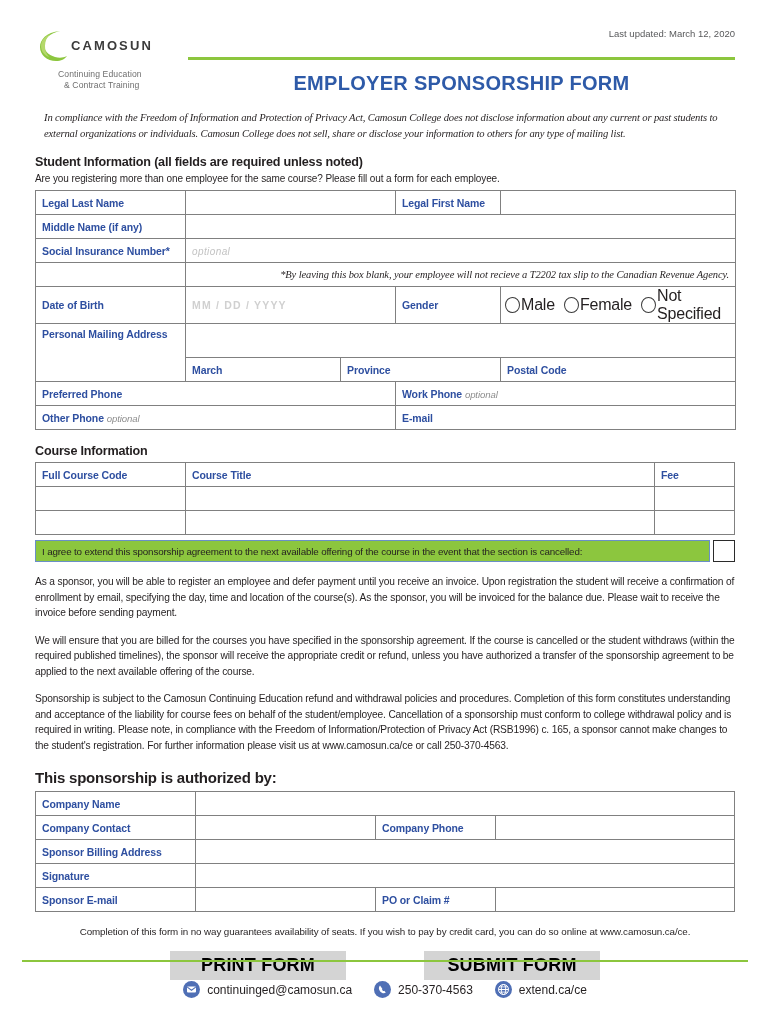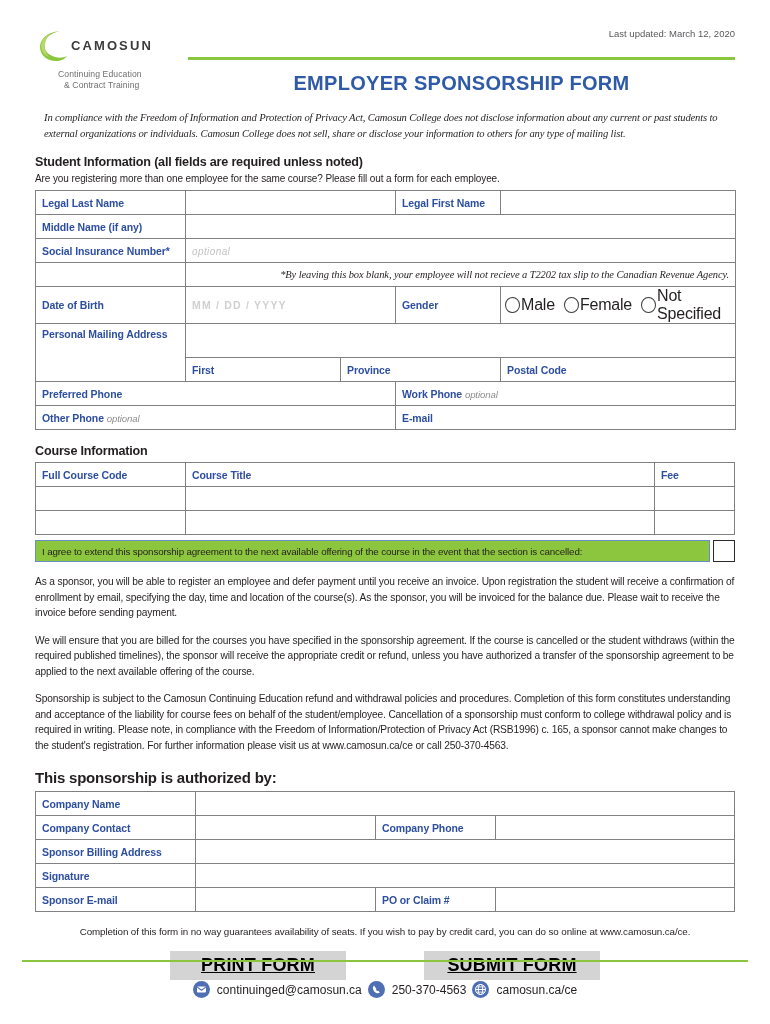--- a/index.html
+++ b/index.html
@@ -232,35 +232,34 @@
     border: none;
     font-family: "Liberation Sans", sans-serif;
     font-size: 18px;
     font-weight: bold;
     color: #000;
     padding: 4px 0;
     width: 176px;
     text-align: center;
     letter-spacing: .2px;
     cursor: pointer;
-    text-decoration: underline;
   }
   .footer-rule {
     position: absolute;
     left: 22px; right: 22px; bottom: 62px;
     height: 2.5px;
     background: #8cc63e;
   }
   .contact-bar {
     position: absolute;
     left: 0; right: 0; bottom: 26px;
     display: flex;
     justify-content: center;
     align-items: center;
-    gap: 6px;
+    gap: 22px;
     font-size: 12px;
     color: #231f20;
   }
   .contact-item { display: flex; align-items: center; gap: 7px; }
   .cicon { width: 17px; height: 17px; flex: 0 0 17px; }
 </style>
 </head>
 <body>
 
 <div class="page">
@@ -346,21 +345,21 @@
                 <span class="radio-lbl">Not Specified</span>
               </label>
             </div>
           </td>
         </tr>
         <tr class="addr-tall">
           <td class="lbl" rowspan="2" style="vertical-align:top;padding-top:4px">Personal Mailing Address</td>
           <td colspan="5"></td>
         </tr>
         <tr>
-          <td class="lbl">First</td>
+          <td class="lbl">March</td>
           <td colspan="2" class="lbl">Province</td>
           <td colspan="2" class="lbl">Postal Code</td>
         </tr>
         <tr>
           <td colspan="3" class="lbl">Preferred Phone</td>
           <td colspan="3" class="lbl">
             <span>Work Phone</span>
             <span class="opt">optional</span>
           </td>
         </tr>
@@ -481,17 +480,17 @@
       <span class="cicon">
         <svg viewBox="0 0 17 17" width="17" height="17">
           <circle cx="8.5" cy="8.5" r="8.5" fill="#4f6fb5"></circle>
           <circle cx="8.5" cy="8.5" r="5" fill="none" stroke="#fff" stroke-width="1"></circle>
           <ellipse cx="8.5" cy="8.5" rx="2.2" ry="5" fill="none" stroke="#fff" stroke-width="1"></ellipse>
           <line x1="3.5" y1="8.5" x2="13.5" y2="8.5" stroke="#fff" stroke-width="1"></line>
           <line x1="4.4" y1="5.9" x2="12.6" y2="5.9" stroke="#fff" stroke-width=".8"></line>
           <line x1="4.4" y1="11.1" x2="12.6" y2="11.1" stroke="#fff" stroke-width=".8"></line>
         </svg>
       </span>
-      <span>camosun.ca/ce</span>
+      <span>extend.ca/ce</span>
     </div>
   </div>
 
 </div>
 
 </body></html>

